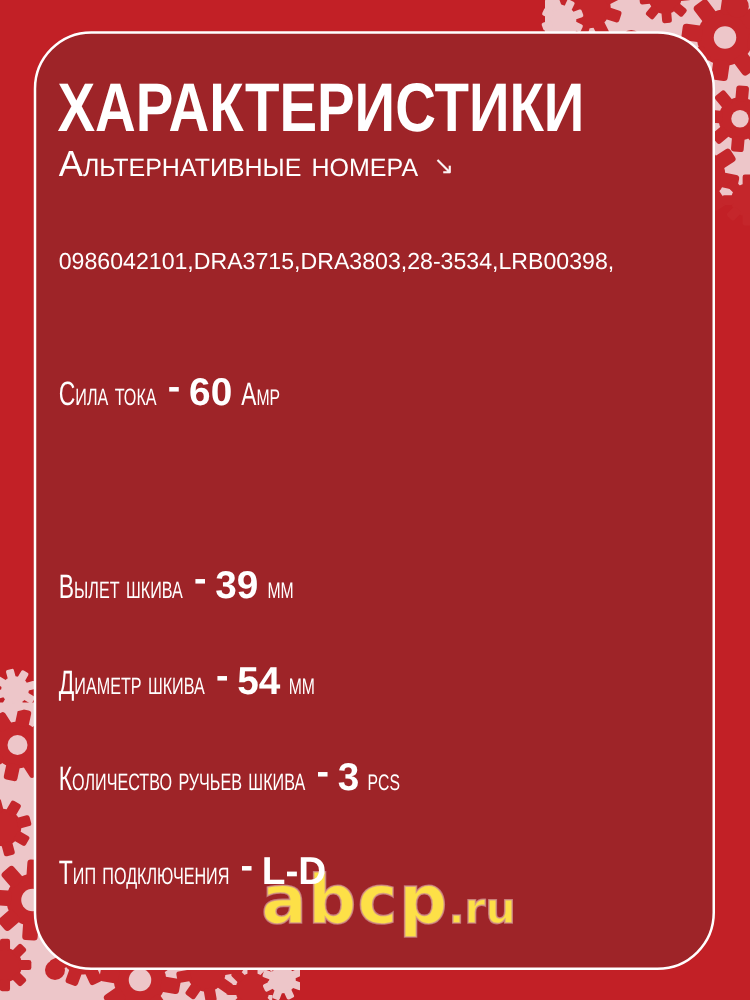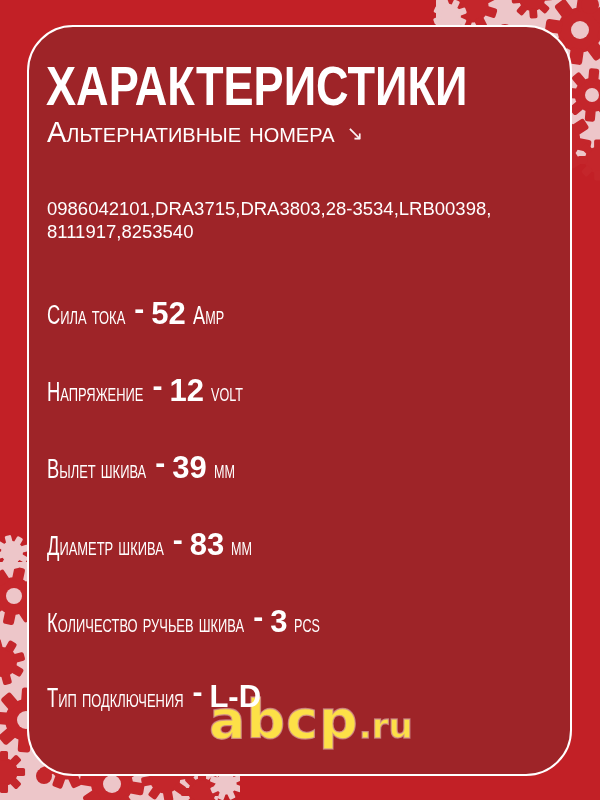--- a/index.html
+++ b/index.html
@@ -120,37 +120,33 @@
   <div class="title-wrap">
     <div class="title" data-sx="0.82" style="transform: scaleX(0.82); margin-right: -92.52px;">ХАРАКТЕРИСТИКИ</div>
   </div>
 
   <div class="subtitle-row">
     <span class="subtitle sc">Альтернативные номера</span><span class="cursor-icon">↘</span>
   </div>
 
   <div class="numbers">
     <div>0986042101,DRA3715,DRA3803,28-3534,LRB00398,</div>
-    <div>8111917,8253540</div>
   </div>
 
   <div class="spec" style="top:267px">
-    <span class="spec-label sc" data-sx="0.68" style="transform: scaleX(0.68); margin-right: -36.8px;">Сила тока</span><span class="spec-sep">-</span><span class="spec-value">52</span><span class="spec-unit sc" data-sx="0.7" style="transform: scaleX(0.7); margin-right: -13.2px;">Amp</span>
+    <span class="spec-label sc" data-sx="0.68" style="transform: scaleX(0.68); margin-right: -36.8px;">Сила тока</span><span class="spec-sep">-</span><span class="spec-value">60</span><span class="spec-unit sc" data-sx="0.7" style="transform: scaleX(0.7); margin-right: -13.2px;">Amp</span>
   </div>
 
-  <div class="spec" style="top:344px">
-    <span class="spec-label sc" data-sx="0.68" style="transform: scaleX(0.68); margin-right: -45.44px;">Напряжение</span><span class="spec-sep">-</span><span class="spec-value">12</span><span class="spec-unit sc" data-sx="0.7" style="transform: scaleX(0.7); margin-right: -13.8px;">volt</span>
-  </div>
 
   <div class="spec" style="top:421px">
     <span class="spec-label sc" data-sx="0.68" style="transform: scaleX(0.68); margin-right: -46.72px;">Вылет шкива</span><span class="spec-sep">-</span><span class="spec-value">39</span><span class="spec-unit sc" data-sx="0.7" style="transform: scaleX(0.7); margin-right: -9px;">мм</span>
   </div>
 
   <div class="spec" style="top:498px">
-    <span class="spec-label sc" data-sx="0.68" style="transform: scaleX(0.68); margin-right: -55.04px;">Диаметр шкива</span><span class="spec-sep">-</span><span class="spec-value">83</span><span class="spec-unit sc" data-sx="0.7" style="transform: scaleX(0.7); margin-right: -9px;">мм</span>
+    <span class="spec-label sc" data-sx="0.68" style="transform: scaleX(0.68); margin-right: -55.04px;">Диаметр шкива</span><span class="spec-sep">-</span><span class="spec-value">54</span><span class="spec-unit sc" data-sx="0.7" style="transform: scaleX(0.7); margin-right: -9px;">мм</span>
   </div>
 
   <div class="spec" style="top:575px">
     <span class="spec-label sc" data-sx="0.68" style="transform: scaleX(0.68); margin-right: -92.8px;">Количество ручьев шкива</span><span class="spec-sep">-</span><span class="spec-value">3</span><span class="spec-unit sc" data-sx="0.7" style="transform: scaleX(0.7); margin-right: -11.1px;">pcs</span>
   </div>
 
   <div class="spec" style="top:650px">
     <span class="spec-label sc" data-sx="0.68" style="transform: scaleX(0.68); margin-right: -64.32px;">Тип подключения</span><span class="spec-sep">-</span><span class="spec-value">L-D</span><span class="spec-unit sc" data-sx="0.7" style="transform: scaleX(0.7); margin-right: 0px;"></span>
   </div>
 

